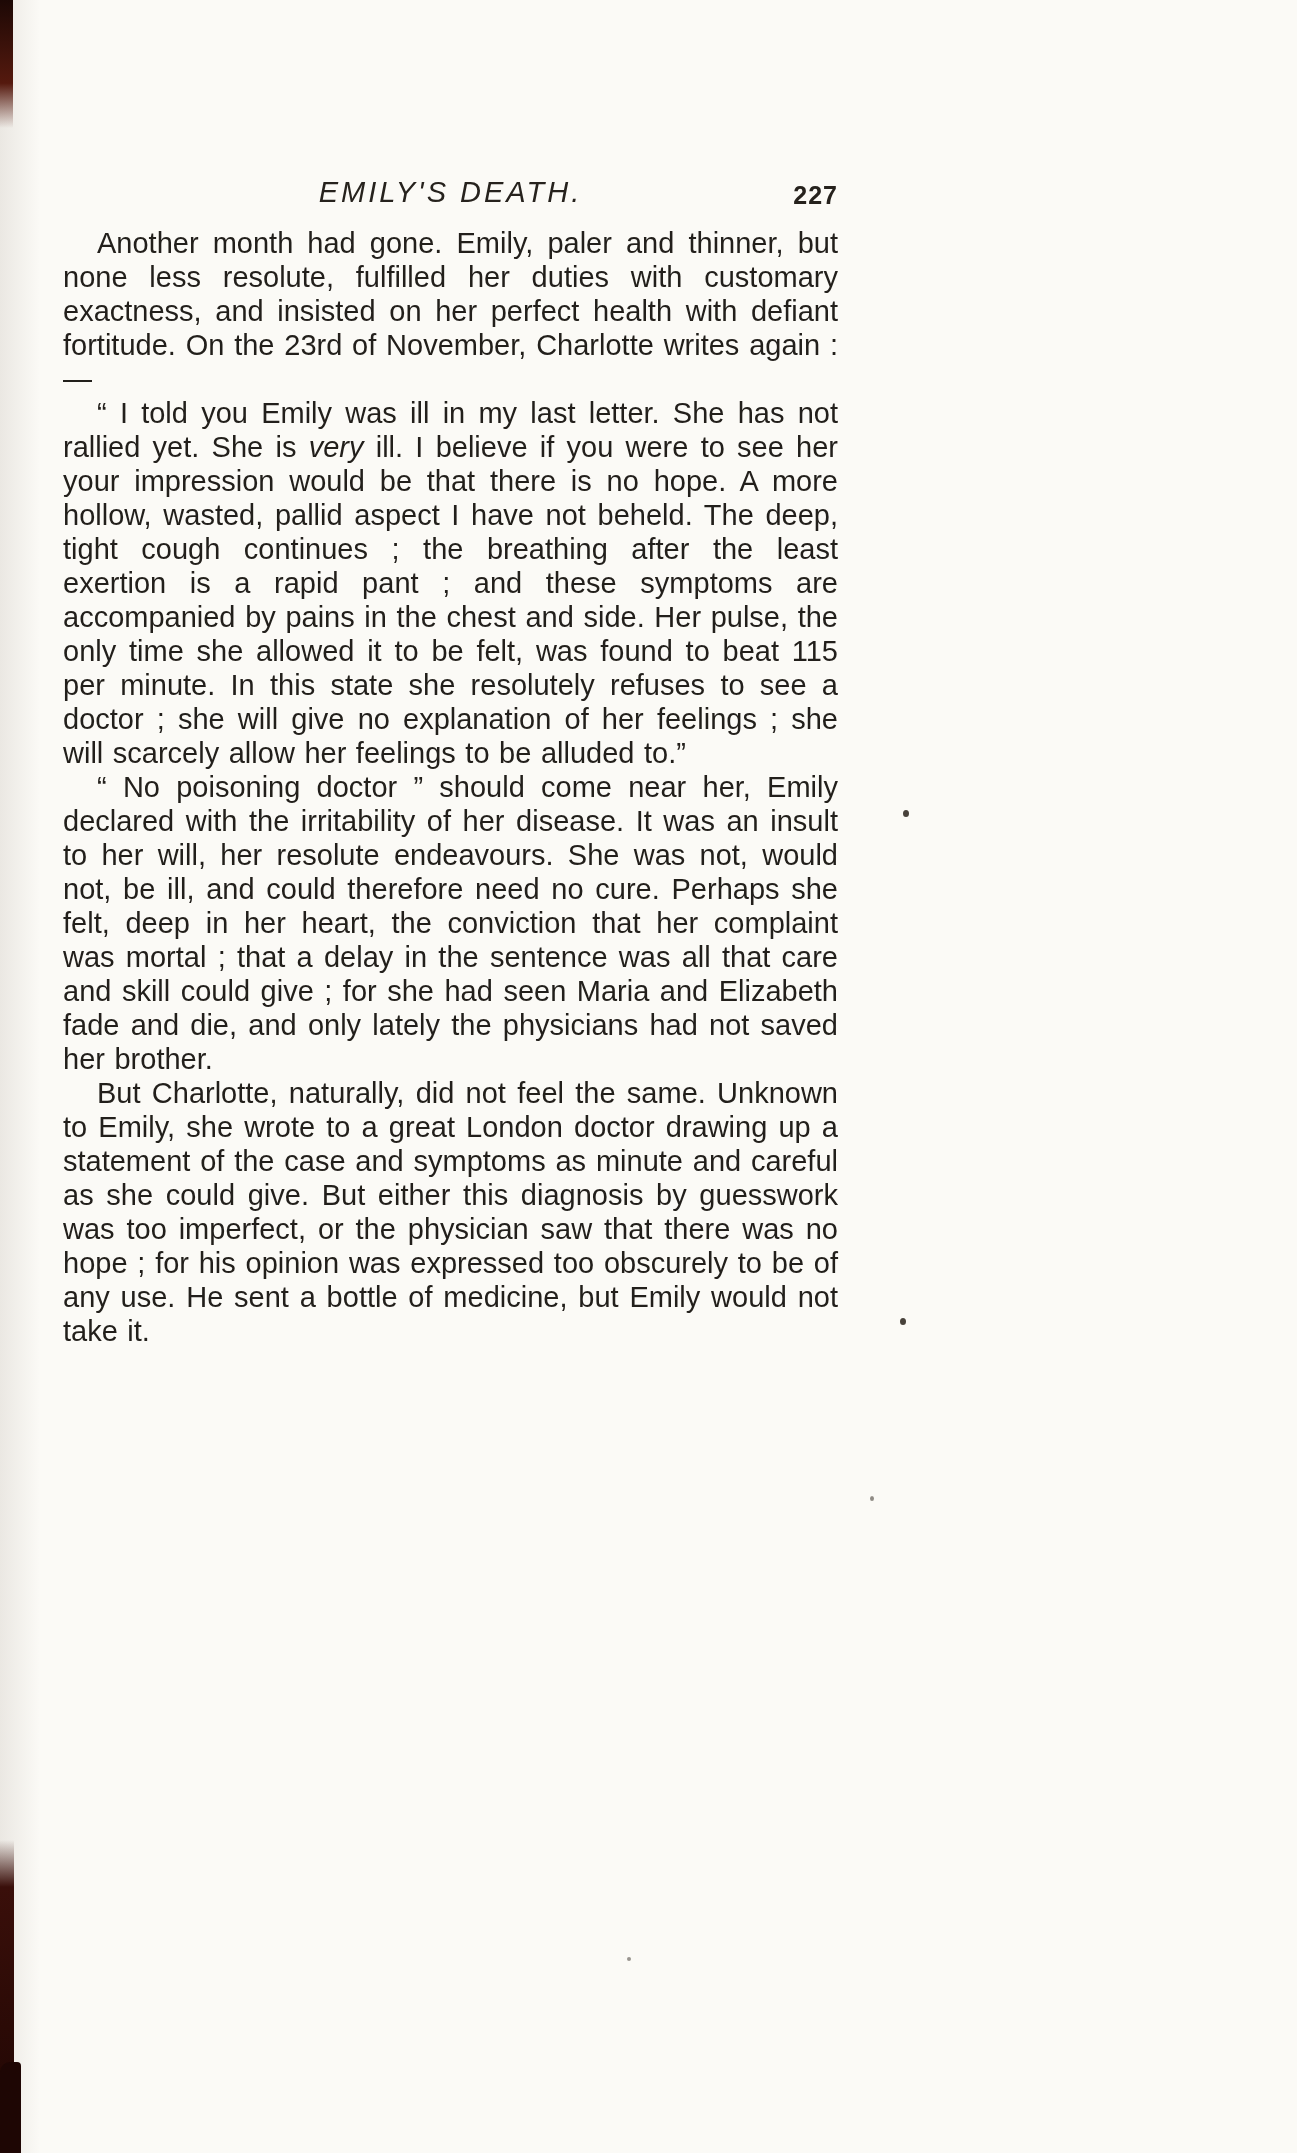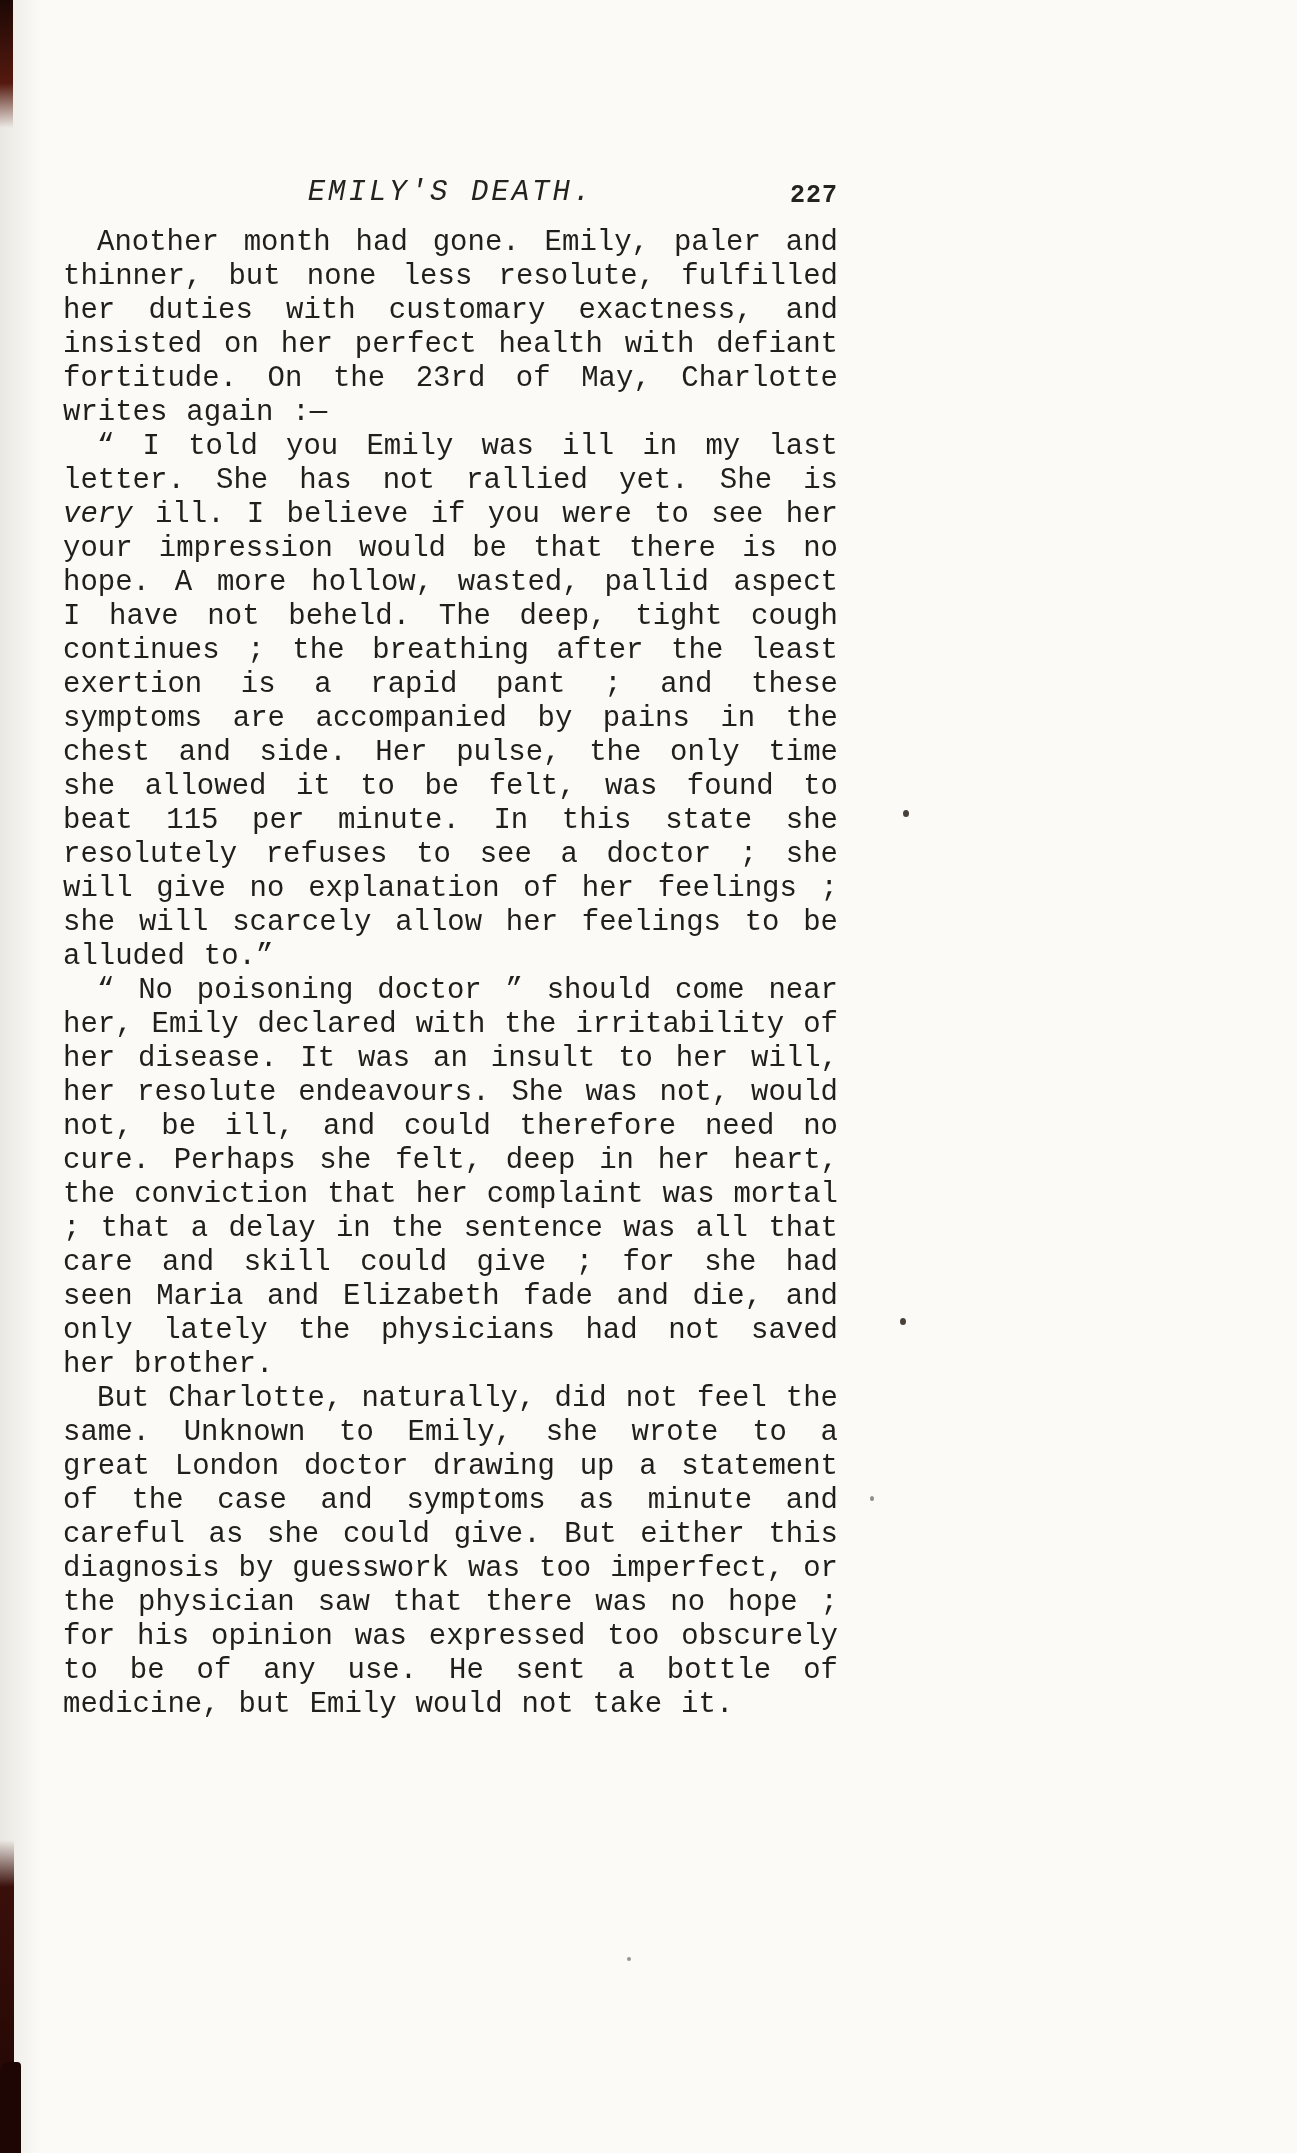--- a/index.html
+++ b/index.html
@@ -7,21 +7,21 @@
     padding: 0;
     background: #e9e7e2;
   }
   .page {
     position: relative;
     width: 1297px;
     height: 2153px;
     margin: 0 auto;
     background: #fbfaf6;
     overflow: hidden;
-    font-family: Liberation Mono, monospace;
+    font-family: Liberation Sans, sans-serif;
     color: #221f1b;
   }
   
   .running-header {
     position: absolute;
     top: 176px;
     left: 63px;
     width: 775px;
     height: 40px;
   }
@@ -118,19 +118,19 @@
   <div class="speck speck-2"></div>
   <div class="speck speck-3"></div>
   <div class="speck speck-4"></div>
 
   <div class="running-header">
     <span class="header-title">EMILY'S DEATH.</span>
     <span class="page-number">227</span>
   </div>
 
   <div class="text-block">
-      <p class="para"><span>Another month had gone. Emily, paler and thinner, but none less resolute, fulfilled her duties with customary exactness, and insisted on her perfect health with defiant fortitude. On the 23rd of May, Charlotte writes again :—</span></p>
+      <p class="para"><span>Another month had gone. Emily, paler and thinner, but none less resolute, fulfilled her duties with customary exactness, and insisted on her perfect health with defiant fortitude. On the 23rd of November, Charlotte writes again :—</span></p>
       <p class="para"><span>“ I told you Emily was ill in my last letter. She has not rallied yet. She is </span><em>very</em><span> ill. I believe if you were to see her your impression would be that there is no hope. A more hollow, wasted, pallid aspect I have not beheld. The deep, tight cough continues ; the breathing after the least exertion is a rapid pant ; and these symptoms are accompanied by pains in the chest and side. Her pulse, the only time she allowed it to be felt, was found to beat 115 per minute. In this state she resolutely refuses to see a doctor ; she will give no explanation of her feelings ; she will scarcely allow her feelings to be alluded to.”</span></p>
       <p class="para"><span>“ No poisoning doctor ” should come near her, Emily declared with the irritability of her disease. It was an insult to her will, her resolute endeavours. She was not, would not, be ill, and could therefore need no cure. Perhaps she felt, deep in her heart, the conviction that her complaint was mortal ; that a delay in the sentence was all that care and skill could give ; for she had seen Maria and Elizabeth fade and die, and only lately the physicians had not saved her brother.</span></p>
       <p class="para"><span>But Charlotte, naturally, did not feel the same. Unknown to Emily, she wrote to a great London doctor drawing up a statement of the case and symptoms as minute and careful as she could give. But either this diagnosis by guesswork was too imperfect, or the physician saw that there was no hope ; for his opinion was expressed too obscurely to be of any use. He sent a bottle of medicine, but Emily would not take it.</span></p>
     </div>
 
 </div>
 
 </body></html>

